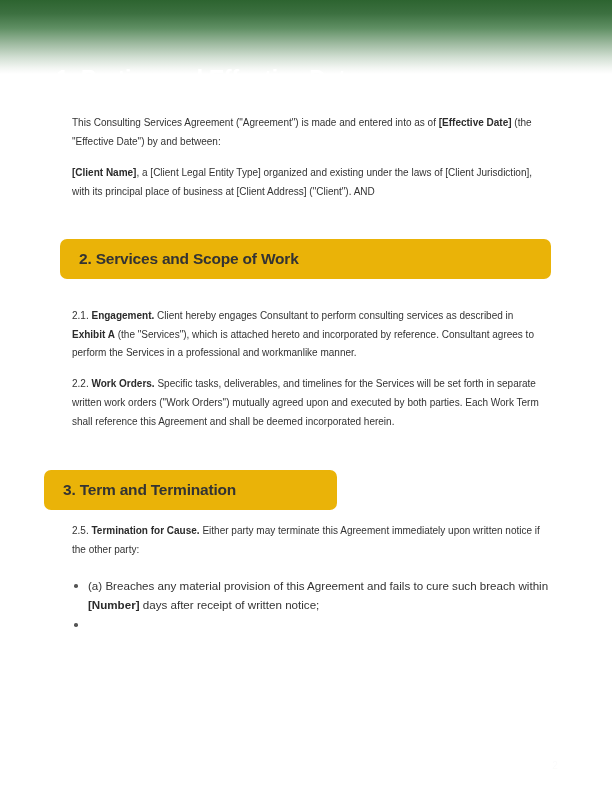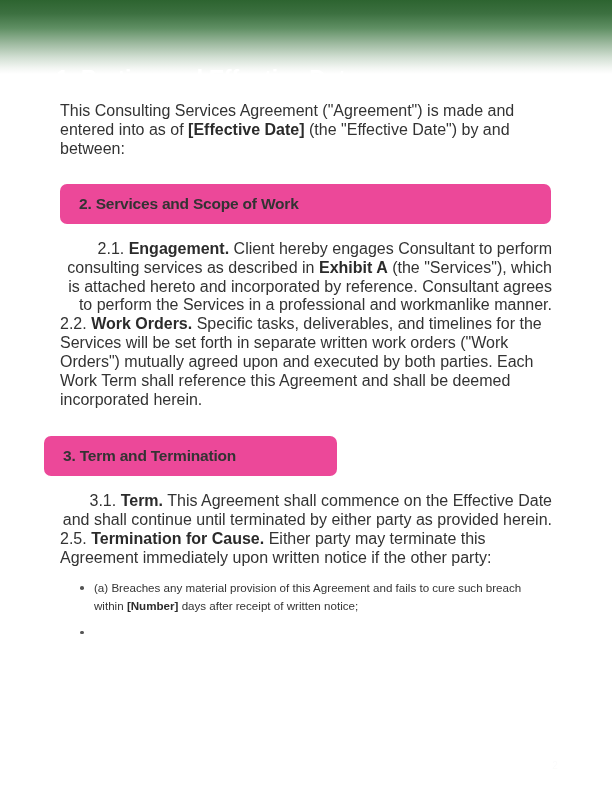--- a/index.html
+++ b/index.html
@@ -48,42 +48,42 @@
 
   
   .content {
     position: absolute;
     left: 0;
     top: 74px;
     width: 612px;
   }
 
   .para {
-    margin: 0;
+    margin: 12px;
     padding: 0 60px 0 60px;
-    font-size: 16px;
+    font-size: 10px;
     line-height: 18.9px;
     color: #333333;
     text-align: left;
   }
   .para.first {
     padding-top: 28px;
   }
   .para.tight {
     padding-top: 0px;
   }
   b, .b {
     font-weight: bold;
     color: #2b2b2b;
   }
 
   
   .section-head {
     margin: 0;
-    background: #ec4899;
+    background: #eab308;
     border-radius: 7px;
     color: #333333;
     font-size: 15.5px;
     font-weight: bold;
     letter-spacing: -0.2px;
     box-sizing: border-box;
     display: flex;
     align-items: center;
     white-space: nowrap;
   }
@@ -95,35 +95,35 @@
     height: 40px;
     padding-left: 19px;
   }
   .section-head.narrow {
     width: 293px;
     height: 40px;
     padding-left: 19px;
   }
   .sec2-wrap { padding-top: 25px; }
   .sec3-wrap { padding-top: 26px; padding-left: 44px; }
-  .after-head { padding-top: 16px; text-align: right; }
+  .after-head { padding-top: 16px; }
 
   
   .bullets {
     margin: 0;
     padding: 4px 60px 0 60px;
     list-style: none;
   }
   .bullet-item {
     position: relative;
     padding-left: 27px;
     font-size: 11.6px;
     line-height: 18.9px;
     color: #333333;
-    margin: 7px;
+    margin: 1px;
   }
   .bullet-item .dot {
     position: absolute;
     left: 13px;
     top: 7.5px;
     width: 3.6px;
     height: 3.6px;
     border-radius: 50%;
     background: #555555;
   }
@@ -145,20 +145,23 @@
 <div class="page-banner">
   <div class="banner-title">1. Parties and Effective Date</div>
 </div>
 
 <div class="content">
 
   <p class="para first">
     <span>This Consulting Services Agreement ("Agreement") is made and entered into as of </span><b>[Effective Date]</b><span> (the "Effective Date") by and between:</span>
   </p>
 
+  <p class="para tight">
+    <b>[Client Name]</b><span>, a [Client Legal Entity Type] organized and existing under the laws of [Client Jurisdiction], with its principal place of business at [Client Address] ("Client"). AND</span>
+  </p>
 
 
   <div class="section-head-wrap sec2-wrap">
     <div class="section-head wide">
       <span>2. Services and Scope of Work</span>
     </div>
   </div>
 
   <p class="para after-head">
     <span>2.1. </span><b>Engagement.</b><span> Client hereby engages Consultant to perform consulting services as described in </span><b>Exhibit A</b><span> (the "Services"), which is attached hereto and incorporated by reference. Consultant agrees to perform the Services in a professional and workmanlike manner.</span>
@@ -168,23 +171,20 @@
     <span>2.2. </span><b>Work Orders.</b><span> Specific tasks, deliverables, and timelines for the Services will be set forth in separate written work orders ("Work Orders") mutually agreed upon and executed by both parties. Each Work Term shall reference this Agreement and shall be deemed incorporated herein.</span>
   </p>
 
 
   <div class="section-head-wrap sec3-wrap">
     <div class="section-head narrow">
       <span>3. Term and Termination</span>
     </div>
   </div>
 
-  <p class="para after-head">
-    <span>3.1. </span><b>Term.</b><span> This Agreement shall commence on the Effective Date and shall continue until terminated by either party as provided herein.</span>
-  </p>
 
 
   <p class="para tight">
     <span>2.5. </span><b>Termination for Cause.</b><span> Either party may terminate this Agreement immediately upon written notice if the other party:</span>
   </p>
 
   <ul class="bullets">
     <li class="bullet-item">
       <span class="dot"></span>
       <span>(a) Breaches any material provision of this Agreement and fails to cure such breach within </span><b>[Number]</b><span> days after receipt of written notice;</span>

